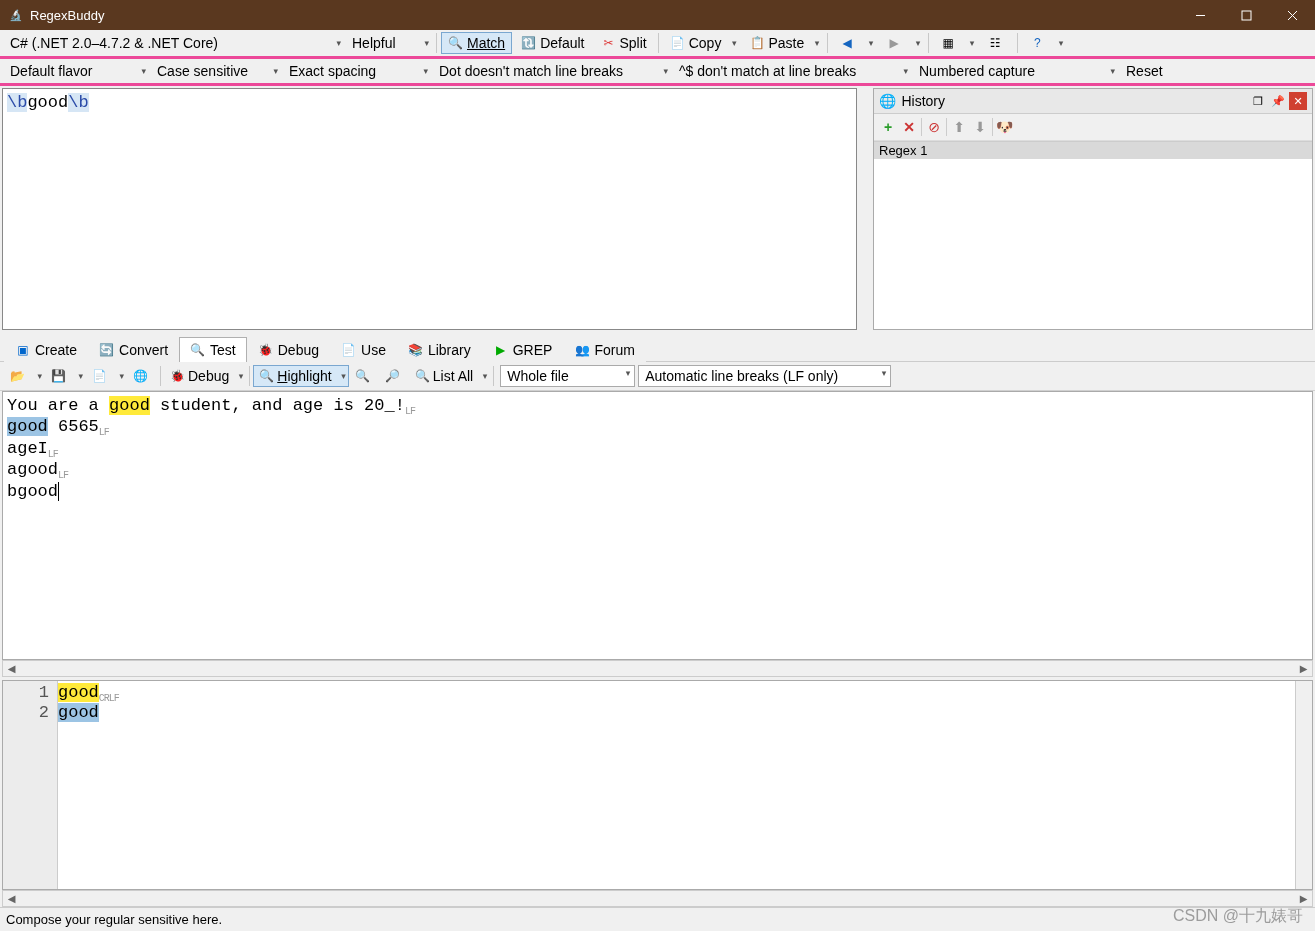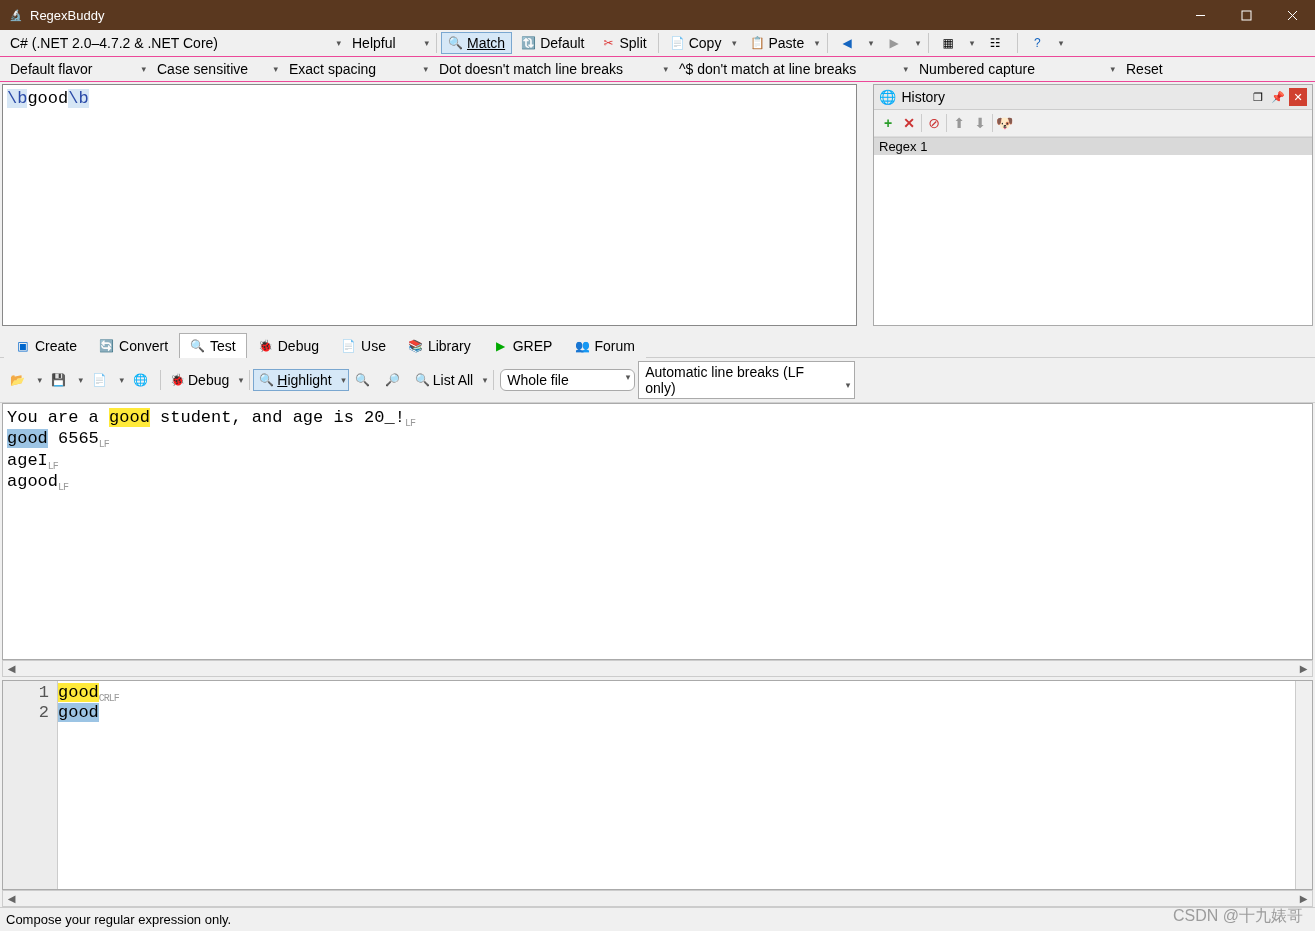--- a/index.html
+++ b/index.html
@@ -23,21 +23,21 @@
   padding-left: 8px;
 }
 .titlebar .app-icon { width:16px; height:16px; margin-right:6px; display:flex; align-items:center; justify-content:center; font-size:11px; }
 .titlebar .title { flex:1; font-size:13px; }
 .winbtns { display:flex; }
 .winbtn { width:46px; height:30px; display:flex; align-items:center; justify-content:center; color:#fff; }
 .winbtn svg { stroke:#fff; fill:none; }
 
 .toolbar {
   background:#f0f0f0;
-  border-bottom:1px solid #ec4899;
+  border-bottom:3px solid #ec4899;
   display:flex;
   align-items:center;
   padding:2px 4px;
   gap:2px;
 }
 .tb-item {
   display:flex;
   align-items:center;
   padding:2px 6px;
   font-size:14px;
@@ -122,22 +122,22 @@
 }
 .tt-item { display:flex; align-items:center; padding:2px 5px; font-size:14px; white-space:nowrap; }
 .tt-dd { padding-right:16px; position:relative; }
 .tt-dd::after { content:"▾"; position:absolute; right:2px; font-size:9px; color:#555; }
 .tt-btn.active { border:1px solid #7aa7d0; background:#d6e8f7; }
 .tt-btn { border:1px solid transparent; }
 .tt-sep { width:1px; height:20px; background:#c8c8c8; margin:0 3px; }
 .tt-icon { width:16px; height:16px; display:inline-flex; align-items:center; justify-content:center; font-size:12px; margin-right:2px; }
 .tt-select { border:1px solid #aaa; padding:2px 20px 2px 6px; position:relative; background:#fff; margin-left:3px; font-size:14px; }
 .tt-select::after { content:"▾"; position:absolute; right:4px; font-size:9px; color:#555; }
-.tt-select.wide { width:135px;border-radius:6px; }
-.tt-select.wider { width:217px; }
+.tt-select.wide { width:135px; }
+.tt-select.wider { width:253px; }
 
 .test-area {
   flex:1; display:flex; flex-direction:column; overflow:hidden;
 }
 .test-text {
   flex:1; background:#fff; border:1px solid #aaa; margin:0 2px;
   font-family:"Consolas","Courier New",monospace; font-size:17px;
   padding:4px; overflow:auto; position:relative;
 }
 .test-text .line { white-space:pre; }
@@ -355,20 +355,21 @@
     <div class="tt-select wide">Whole file</div>
     <div class="tt-select wider">Automatic line breaks (LF only)</div>
   </div>
 
   <div class="test-area">
     <div class="test-text">
       <div class="line"><span>You are a </span><span class="hl-yellow">good</span><span> student, and age is 20_!</span><span class="lf-mark">LF</span></div>
       <div class="line"><span class="hl-blue">good</span><span> 6565</span><span class="lf-mark">LF</span></div>
       <div class="line"><span>ageI</span><span class="lf-mark">LF</span></div>
       <div class="line"><span>agood</span><span class="lf-mark">LF</span></div>
+      <div class="line"><span>bgood</span><span class="cursor"></span></div>
     </div>
     <div class="scroll-h">
       <span class="arrow">◀</span>
       <div class="track"></div>
       <span class="arrow">▶</span>
     </div>
 
     <div class="results">
       <div class="gutter">
         <div>1</div>
@@ -383,16 +384,16 @@
     <div class="scroll-h" style="margin:0 2px">
       <span class="arrow">◀</span>
       <div class="track"></div>
       <span class="arrow">▶</span>
     </div>
   </div>
 
 </div>
 
 <div class="statusbar">
-  <span>Compose your regular expression only.</span>
+  <span>Compose your regular sensitive here.</span>
 </div>
 
 <div class="watermark">CSDN @十九婊哥</div>
 
 </body></html>

